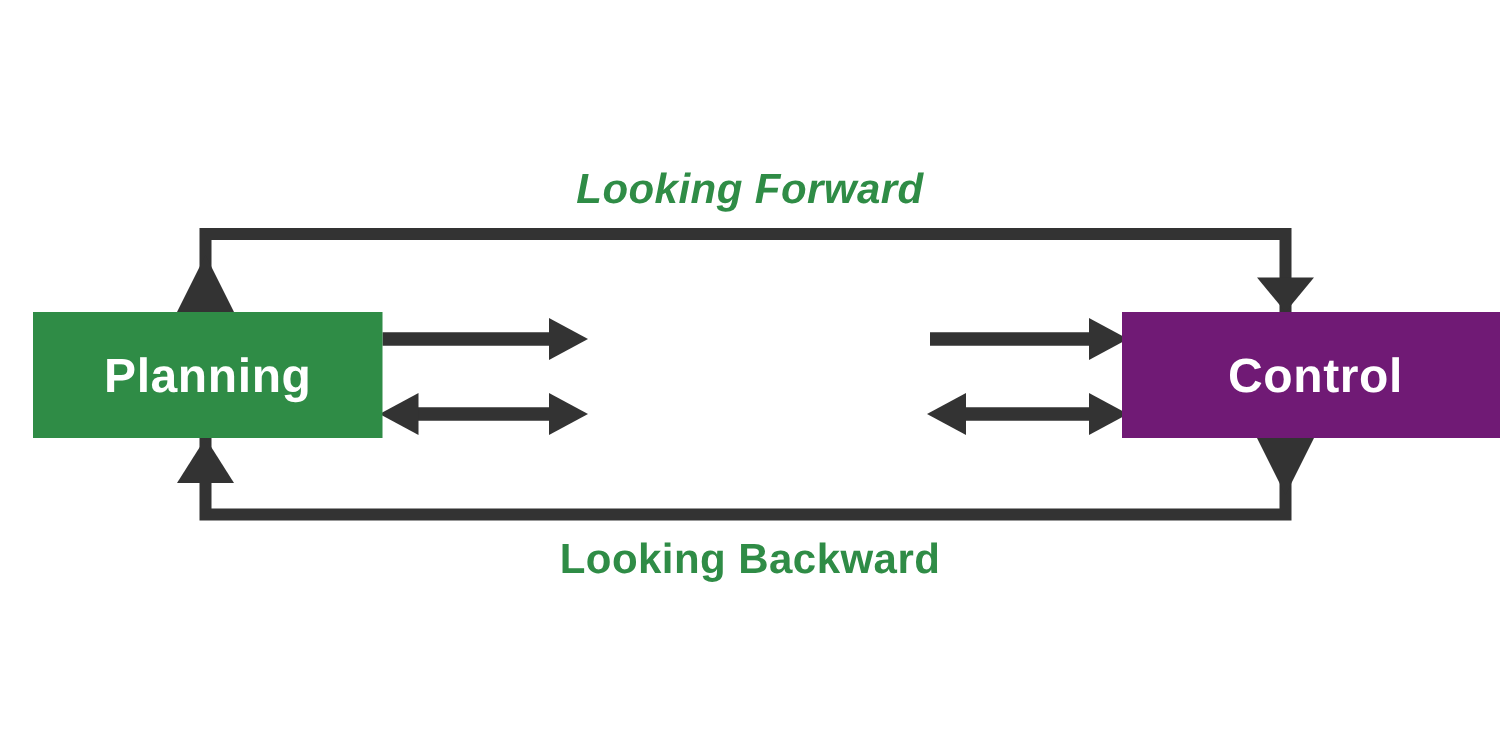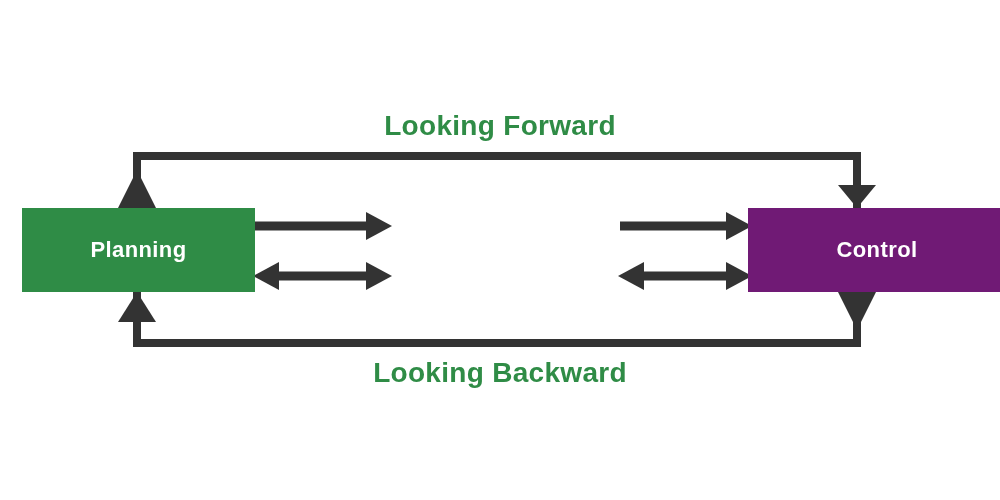--- a/index.html
+++ b/index.html
@@ -26,21 +26,21 @@
   }
   .node-box {
     position: absolute;
     display: flex;
     align-items: center;
     justify-content: center;
     box-sizing: border-box;
   }
   .node-label {
     color: #ffffff;
-    font-size: 22px;
+    font-size: 32px;
     font-weight: 600;
     letter-spacing: 0.4px;
     line-height: 1;
     font-family: "Liberation Sans", sans-serif;
     white-space: nowrap;
   }
   .loop-label {
     position: absolute;
     text-align: center;
     font-size: 28px;
@@ -111,17 +111,17 @@
 
   <div class="node-box" id="node-planning" style="left:22px; top:208px; width:233px; height:84px; background:#2F8C46;">
     <span class="node-label">Planning</span>
   </div>
 
 
   <div class="node-box" id="node-control" style="left:748px; top:208px; width:258px; height:84px; background:#701a75;">
     <span class="node-label">Control</span>
   </div>
 
-  <div class="loop-label" id="looking-forward-label" style="color:#2F8C46;">Looking Forward</div>
+  <div class="loop-label" id="looking-forward-label" style="color:#2F8C46;font-style:italic;">Looking Forward</div>
 
   <div class="loop-label" id="looking-backward-label" style="color:#2F8C46;">Looking Backward</div>
 
 </div>
 
 </body></html>

